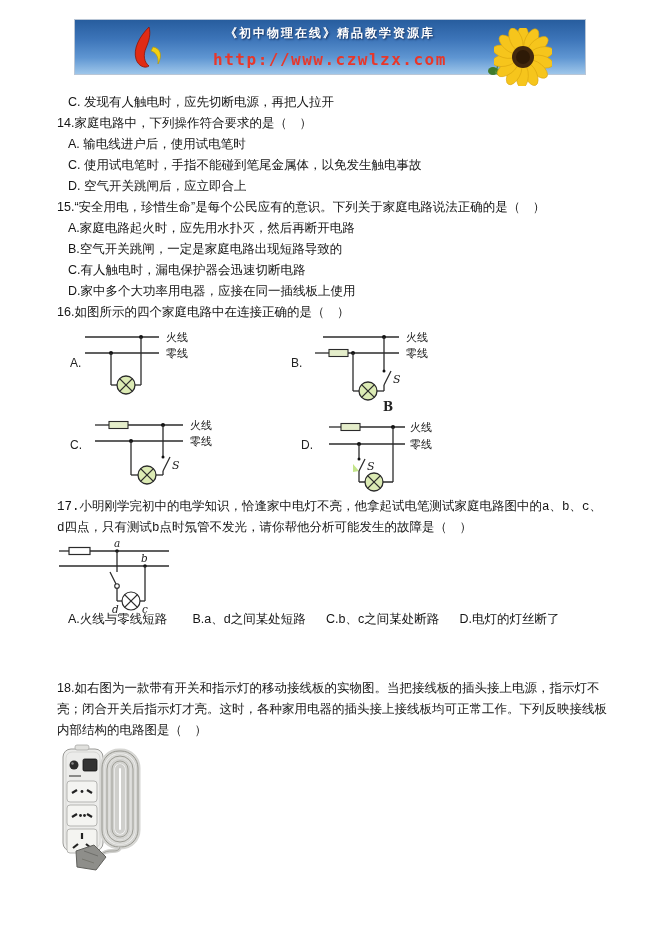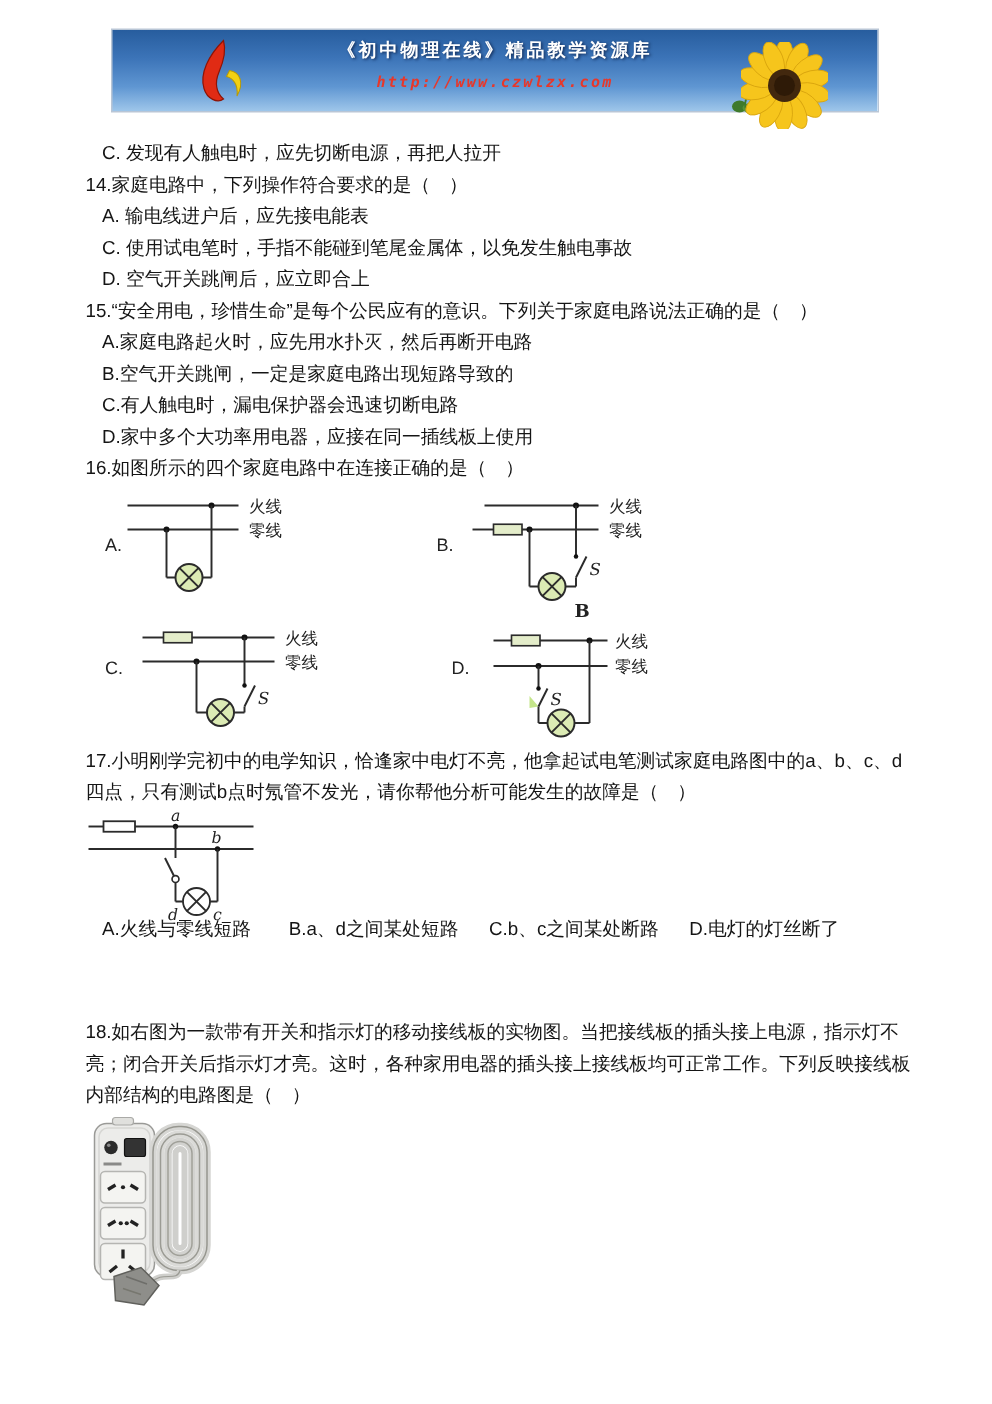--- a/index.html
+++ b/index.html
@@ -6,31 +6,31 @@
   body{width:661px;height:936px;position:relative;font-family:"Liberation Sans",sans-serif;color:#151515;}
 
   
   .banner{position:absolute;left:75px;top:20px;width:510px;height:54px;
     background:linear-gradient(180deg,#275d9e 0%,#3c74b8 35%,#5f96d2 70%,#9ec6ea 100%);
     box-shadow:0 0 0 1px #b9c6d6;overflow:visible;}
   .banner-title{position:absolute;left:80px;top:5px;width:350px;text-align:center;
     color:#ffffff;font-weight:bold;font-size:12px;letter-spacing:2px;
     text-shadow:1px 1px 2px rgba(10,30,70,.85);white-space:nowrap;}
   .banner-url{position:absolute;left:80px;top:30px;width:350px;text-align:center;
-    color:#e8372a;font-weight:bold;font-size:10px;letter-spacing:1.5px;
-    font-family:"DejaVu Sans Mono",monospace;white-space:nowrap;font-style:italic;}
+    color:#e8372a;font-weight:bold;font-size:16px;letter-spacing:1.5px;
+    font-family:"DejaVu Sans Mono",monospace;white-space:nowrap;}
   .logo{position:absolute;left:50px;top:5px;}
   .sunflower{position:absolute;left:419px;top:8px;}
   .plant{position:absolute;left:412px;top:40px;}
 
   
   .content{position:absolute;left:57px;top:92px;width:560px;font-size:12.5px;line-height:21px;}
   .line{height:21px;white-space:nowrap;}
   .opt{padding-left:11px;}
-  .stem2{height:42px;line-height:21px;overflow:hidden;width:552px;}
+  .stem2{height:42px;line-height:21px;overflow:hidden;width:552px;font-family:Liberation Mono, monospace;}
   .stem3{height:63px;line-height:21px;overflow:hidden;width:552px;margin-top:48px;}
 
   
   .fig16{position:relative;height:174px;}
   .fig16 svg{position:absolute;overflow:visible;}
   .figB{position:absolute;left:326px;top:74px;font-family:"DejaVu Serif",serif;
         font-weight:bold;font-size:12px;color:#222;}
   .fig17{position:relative;height:70px;}
   .fig17 svg{position:absolute;left:0;top:0;overflow:visible;}
   .optrow{height:21px;white-space:nowrap;}
@@ -90,21 +90,21 @@
         </g>
       </g>
     </svg>
   </div>
 
   <div class="content">
 
     <div class="line opt">C. 发现有人触电时，应先切断电源，再把人拉开</div>
 
     <div class="line">14.家庭电路中，下列操作符合要求的是（　）</div>
-    <div class="line opt">A. 输电线进户后，应先接电能表</div>
+    <div class="line opt">A. 输电线进户后，使用试电笔时</div>
     <div class="line opt">C. 使用试电笔时，手指不能碰到笔尾金属体，以免发生触电事故</div>
     <div class="line opt">D. 空气开关跳闸后，应立即合上</div>
 
     <div class="line">15.“安全用电，珍惜生命”是每个公民应有的意识。下列关于家庭电路说法正确的是（　）</div>
     <div class="line opt">A.家庭电路起火时，应先用水扑灭，然后再断开电路</div>
     <div class="line opt">B.空气开关跳闸，一定是家庭电路出现短路导致的</div>
     <div class="line opt">C.有人触电时，漏电保护器会迅速切断电路</div>
     <div class="line opt">D.家中多个大功率用电器，应接在同一插线板上使用</div>
 
     <div class="line">16.如图所示的四个家庭电路中在连接正确的是（　）</div>

